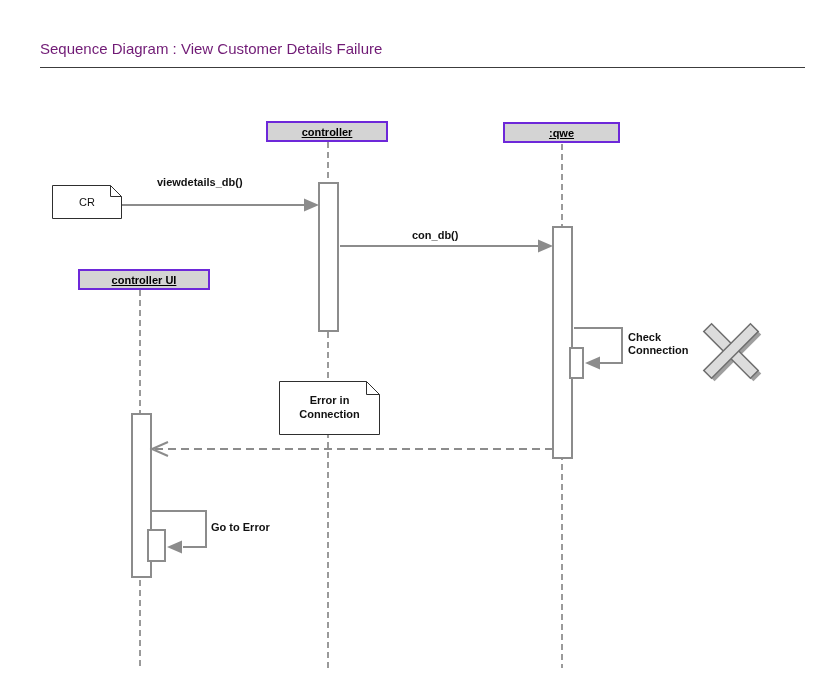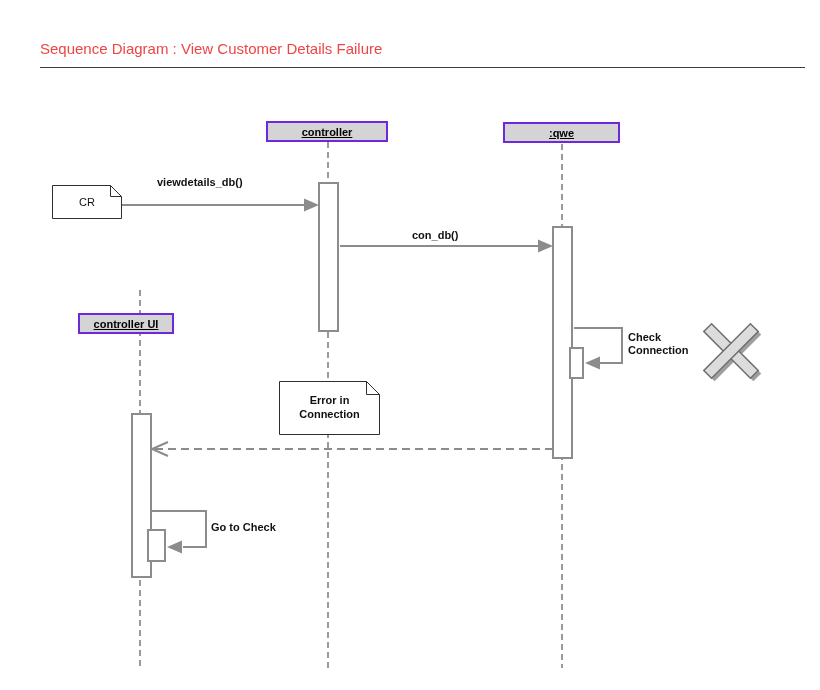--- a/index.html
+++ b/index.html
@@ -2,21 +2,21 @@
 <html><head>
 <meta charset="utf-8">
 <style>
   html,body { margin:0; padding:0; background:#fff; }
   .canvas {
     position:relative; width:820px; height:690px; background:#ffffff;
     font-family:"Liberation Sans", sans-serif; overflow:hidden;
   }
   .diagram-title {
     position:absolute; left:40px; top:40px;
-    font-size:15px; color:#ef4444; white-space:nowrap;
+    font-size:15px; color:#701a75; white-space:nowrap;
   }
   .title-rule {
     position:absolute; left:40px; top:67px; width:765px; height:1px;
     background:#3c3c3c;
   }
   svg.layer { position:absolute; left:0; top:0; pointer-events:none; }
   .lifeline-head {
     position:absolute; box-sizing:border-box;
     background:#d4d4d4; border:2px solid #6d28d9;
     display:flex; align-items:center; justify-content:center;
@@ -52,21 +52,21 @@
       <line x1="562" y1="144" x2="562" y2="668"></line>
     </g>
   </svg>
 
   <div class="lifeline-head" style="left:266px; top:121px; width:122px; height:21px;">
     <span>controller</span>
   </div>
   <div class="lifeline-head" style="left:503px; top:122px; width:117px; height:21px;text-align:right;">
     <span>:qwe</span>
   </div>
-  <div class="lifeline-head" style="left:78px; top:269px; width:96px; height:21px;margin-top:44px;">
+  <div class="lifeline-head" style="left:78px; top:269px; width:132px; height:21px;">
     <span>controller UI</span>
   </div>
 
   <div class="activation" style="left:318px; top:182px; width:21px; height:150px;"></div>
   <div class="activation" style="left:552px; top:226px; width:21px; height:233px;"></div>
   <div class="activation" style="left:131px; top:413px; width:21px; height:165px;"></div>
   <div class="activation" style="left:569px; top:347px; width:15px; height:32px;"></div>
   <div class="activation" style="left:147px; top:529px; width:19px; height:33px;"></div>
 
   <div class="note" style="left:52px; top:185px; width:70px; height:28px;">
@@ -126,15 +126,15 @@
       </g>
     </g>
   </svg>
 
   <div class="msg-label" style="left:157px; top:176px;">viewdetails_db()</div>
   <div class="msg-label" style="left:412px; top:229px;">con_db()</div>
   <div class="msg-label" style="left:628px; top:331px;">
     <div>Check</div>
     <div>Connection</div>
   </div>
-  <div class="msg-label" style="left:211px; top:521px;">Go to Check</div>
+  <div class="msg-label" style="left:211px; top:521px;">Go to Error</div>
 
 </div>
 
 </body></html>

